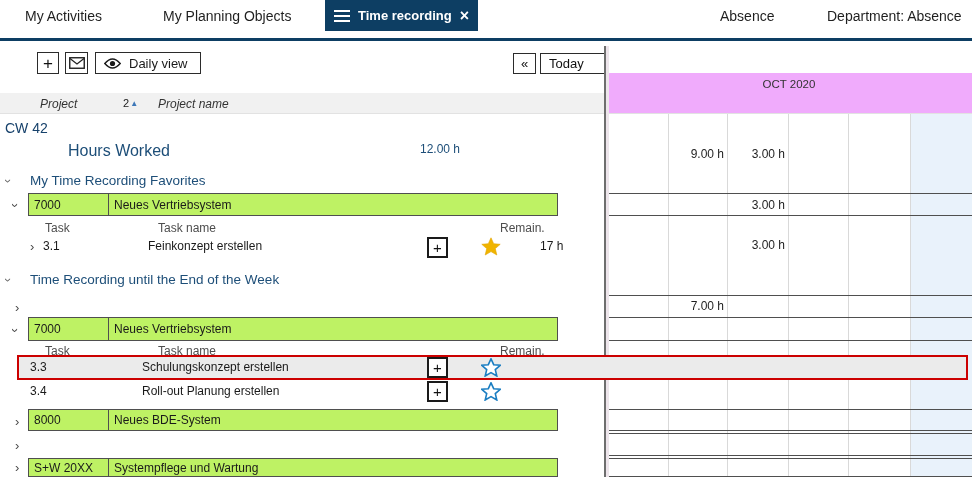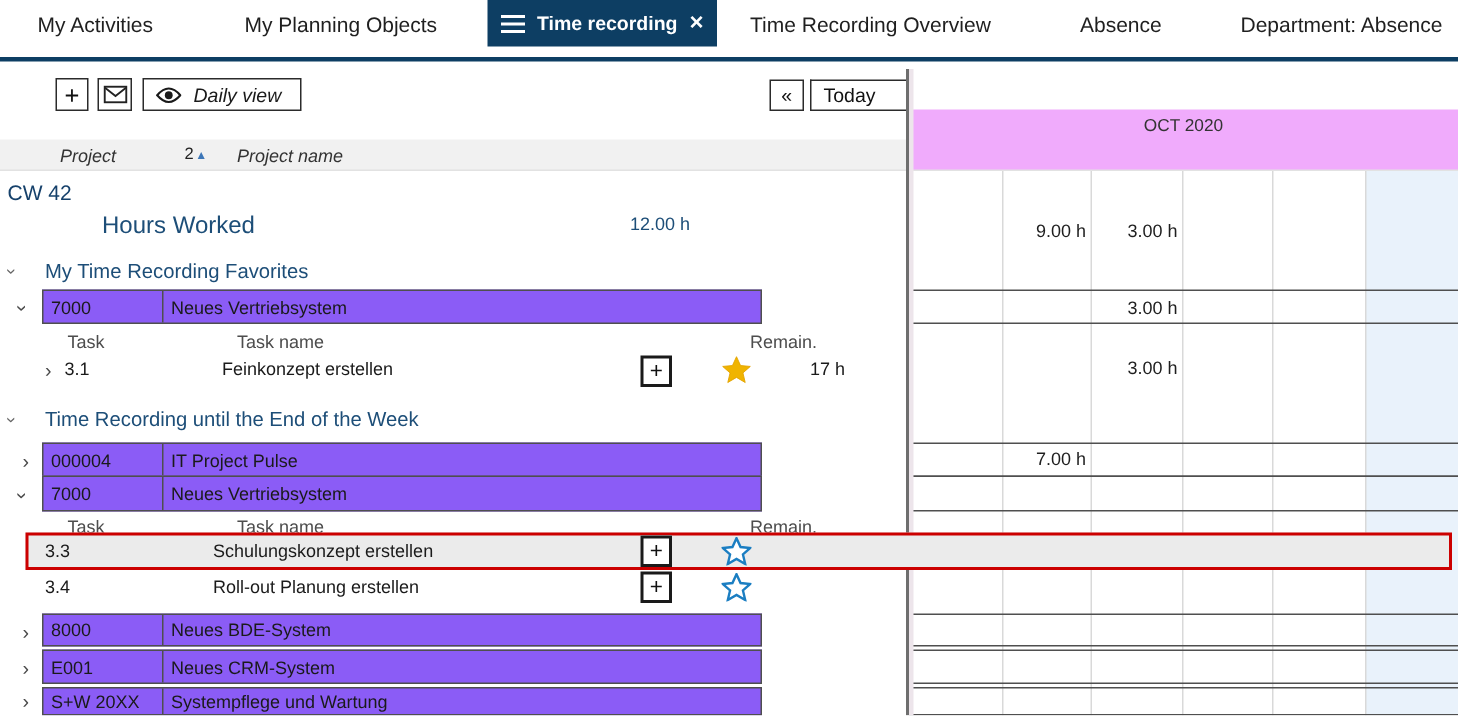--- a/index.html
+++ b/index.html
@@ -14,21 +14,21 @@
   .burger { display:flex; flex-direction:column; gap:3px; width:16px; margin-right:8px; }
   .burger i { height:2px; background:#fff; display:block; }
   .active-tab .label { font-size:13px; font-weight:bold; white-space:nowrap; }
   .active-tab .close { margin-left:auto; font-size:16px; font-weight:bold; line-height:1; padding-left:6px; }
   .tab-underline { position:absolute; left:0; top:38px; width:972px; height:3px; background:#0d3e63; }
 
   
   .btn { position:absolute; background:#fff; border:1.5px solid #2b2b2b; display:flex;
          align-items:center; justify-content:center; color:#111; }
   .icon-btn { font-size:17px; line-height:1; }
-  .view-btn { justify-content:flex-start; padding-left:8px; gap:8px; font-size:13px; color:#1a1a1a;font-style:italic; }
+  .view-btn { justify-content:flex-start; padding-left:8px; gap:8px; font-size:13px; color:#1a1a1a; }
   .small-btn { font-size:13px; }
   .today-btn { justify-content:flex-start; padding-left:8px; font-size:13px; }
   .eye { width:17px; height:11px; display:block; }
 
   
   .header-left { position:absolute; left:0; top:93px; width:605px; height:21px; background:#f1f1f1;
                  border-bottom:1px solid #e2e2e2; }
   .header-right { position:absolute; left:606px; top:73px; width:366px; height:41px; background:#f0abfc;
                   border-bottom:1px solid #e2e2e2; }
   .month { position:absolute; left:0; top:5px; width:100%; text-align:center; font-size:11.5px; color:#333; }
@@ -46,21 +46,21 @@
 
   
   .cw { position:absolute; left:5px; top:120px; font-size:14px; color:#16416b; }
   .hw { position:absolute; left:68px; top:142px; font-size:16px; color:#1d4e78; }
   .hw-total { position:absolute; left:420px; top:142px; font-size:12px; color:#1d4e78; }
   .section-title { position:absolute; left:30px; font-size:13.5px; color:#1d4e78; white-space:nowrap; }
   .chev { position:absolute; font-size:13px; color:#4a4a4a; line-height:1; }
   .chev.down { transform:rotate(90deg); }
   .sec-chev { position:absolute; left:6px; font-size:12px; color:#666; line-height:1; transform:rotate(90deg); }
 
-  .pbox { position:absolute; left:28px; width:480px; background:#8b5cf6; border:1px solid #4f4f4f;
+  .pbox { position:absolute; left:28px; width:530px; background:#bef264; border:1px solid #4f4f4f;
           display:flex; font-size:12px; color:#1a1a1a; }
   .pbox .pid { width:80px; border-right:1px solid #4f4f4f; display:flex; align-items:center; padding-left:5px; }
   .pbox .pname { flex:1; display:flex; align-items:center; padding-left:5px; white-space:nowrap; }
 
   .th { position:absolute; font-size:12px; color:#4d4d4d; white-space:nowrap; }
   .th.right, .remain { text-align:left; }
   .tcell { position:absolute; font-size:12px; color:#1a1a1a; white-space:nowrap; }
   .remain { position:absolute; font-size:12px; color:#1a1a1a; }
   .plusbtn { position:absolute; width:21px; height:21px; border:2px solid #1a1a1a; background:#fff;
              display:flex; align-items:center; justify-content:center; font-size:15px; line-height:1; color:#111; }
@@ -82,21 +82,20 @@
   <div class="tab-label" style="left:163px">My Planning Objects</div>
   <div class="active-tab">
     <span class="burger">
         <i></i>
         <i></i>
         <i></i>
       </span>
     <span class="label">Time recording</span>
     <span class="close">×</span>
   </div>
-  <div class="tab-label" style="left:500px">Time Recording Overview</div>
   <div class="tab-label" style="left:720px">Absence</div>
   <div class="tab-label" style="left:827px">Department: Absence</div>
   <div class="tab-underline"></div>
 
   <div class="btn icon-btn" style="left:37px;top:52px;width:22px;height:22px">+</div>
   <div class="btn" style="left:65px;top:52px;width:23px;height:22px">
     <svg class="env" width="16" height="12" viewBox="0 0 16 12">
       <rect x="0.75" y="0.75" width="14.5" height="10.5" fill="none" stroke="#222" stroke-width="1.4"></rect>
       <path d="M1 1.5 L8 7 L15 1.5" fill="none" stroke="#222" stroke-width="1.2"></path>
     </svg>
@@ -166,24 +165,20 @@
   <svg class="star" style="left:481px;top:237px" viewBox="0 0 20 19">
     <polygon points="10,0.8 12.7,6.7 19.2,7.3 14.3,11.6 15.8,18 10,14.6 4.2,18 5.7,11.6 0.8,7.3 7.3,6.7" fill="#f0b400" stroke="#e3a400" stroke-width="0.6"></polygon>
   </svg>
   <div class="remain" style="left:540px;top:239px;width:60px">17 h</div>
   <div class="dval" style="left:728px;top:238px">3.00 h</div>
 
   <div class="sec-chev" style="top:274px">›</div>
   <div class="section-title" style="top:272px">Time Recording until the End of the Week</div>
 
   <div class="chev" style="left:15px;top:301px">›</div>
-  <div class="pbox" style="top:295px;height:23px">
-    <div class="pid">000004</div>
-    <div class="pname">IT Project Pulse</div>
-  </div>
   <div class="dval" style="left:667px;top:299px">7.00 h</div>
 
   <div class="chev down" style="left:13px;top:324px">›</div>
   <div class="pbox" style="top:317px;height:24px">
     <div class="pid">7000</div>
     <div class="pname">Neues Vertriebsystem</div>
   </div>
 
   <div class="th" style="left:45px;top:344px">Task</div>
   <div class="th" style="left:158px;top:344px">Task name</div>
@@ -204,24 +199,20 @@
     <polygon points="10,0.8 12.7,6.7 19.2,7.3 14.3,11.6 15.8,18 10,14.6 4.2,18 5.7,11.6 0.8,7.3 7.3,6.7" fill="#ffffff" stroke="#1b7ec2" stroke-width="1.6"></polygon>
   </svg>
 
   <div class="chev" style="left:15px;top:415px">›</div>
   <div class="pbox" style="top:409px;height:22px">
     <div class="pid">8000</div>
     <div class="pname">Neues BDE-System</div>
   </div>
 
   <div class="chev" style="left:15px;top:439px">›</div>
-  <div class="pbox" style="top:433px;height:23px">
-    <div class="pid">E001</div>
-    <div class="pname">Neues CRM-System</div>
-  </div>
 
   <div class="chev" style="left:15px;top:461px">›</div>
   <div class="pbox" style="top:458px;height:19px">
     <div class="pid">S+W 20XX</div>
     <div class="pname">Systempflege und Wartung</div>
   </div>
 
   <div class="divider"></div>
   <div class="divider-shadow"></div>
 

